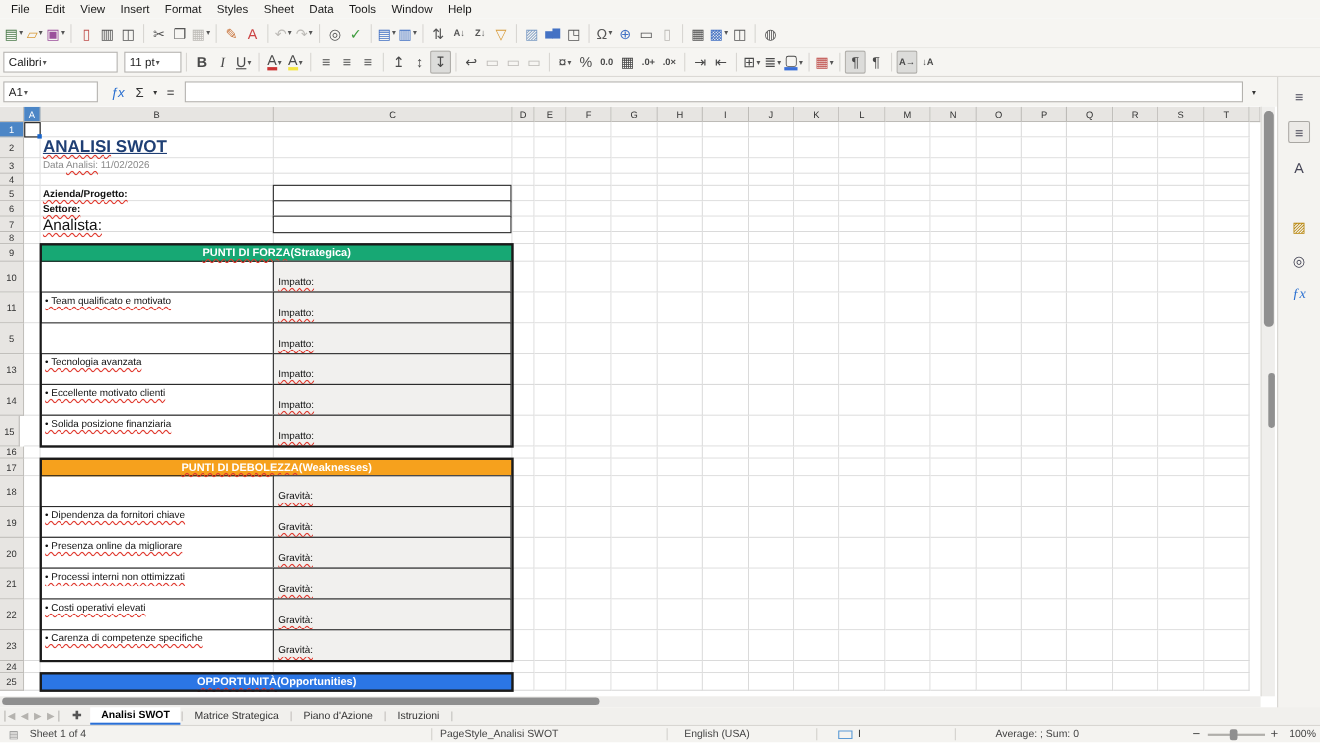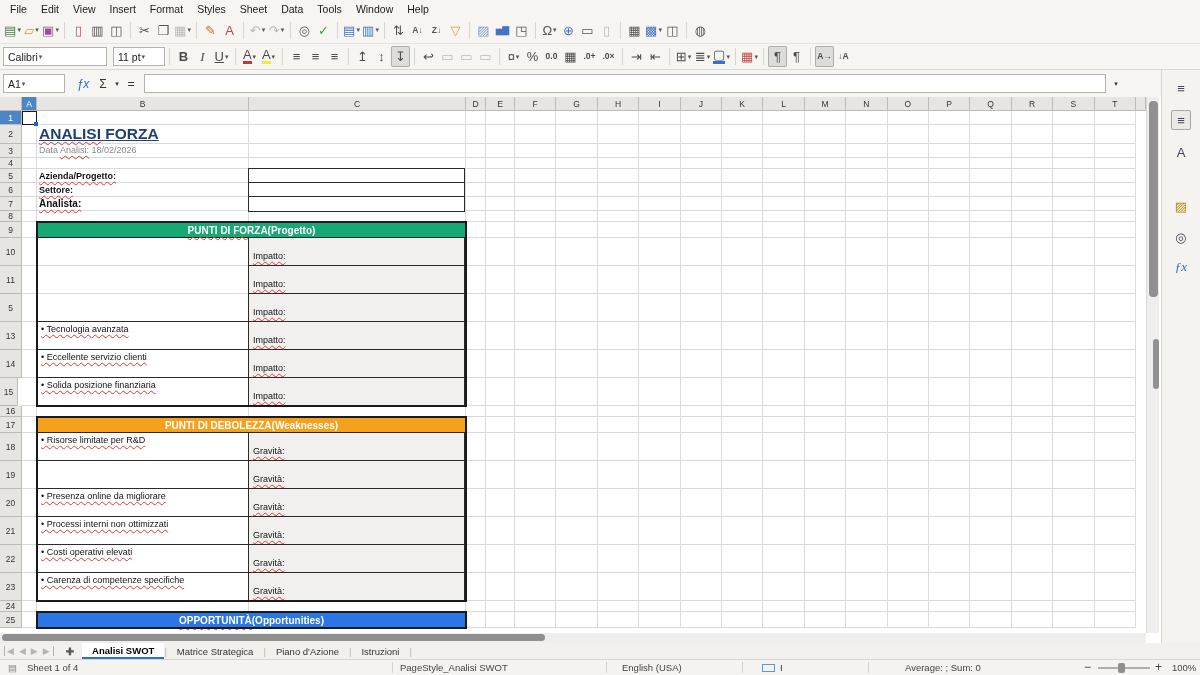--- a/index.html
+++ b/index.html
@@ -310,21 +310,21 @@
       <div class="tbtn act">
         <span class="glyph" style="font-size: 8.5px; font-weight: bold;">A→</span>
       </div>
       <div class="tbtn">
         <span class="glyph" style="font-size: 8.5px; font-weight: bold;">↓A</span>
       </div>
     </span>
 </div>
 
 <div class="fbar">
-  <div class="combo" style="width:62px;">
+  <div class="combo" style="width:86px;">
     <span>A1</span>
     <span class="dd">▾</span>
   </div>
   <div class="fb-btn" style="margin-left:8px;color:#2a6fd0;font-style:italic;">ƒx</div>
   <div class="fb-btn">Σ</div>
   <div class="fb-btn" style="width:8px;font-size:7px;">▾</div>
   <div class="fb-btn">=</div>
   <div class="fb-input"></div>
   <div class="fb-btn" style="font-size:7px;">▾</div>
 </div>
@@ -870,62 +870,63 @@
     <div class="cell" style="position: absolute; left: 722px; top: 515px; width: 41.4px; height: 16px;"></div>
     <div class="cell" style="position: absolute; left: 763.4px; top: 515px; width: 41.4px; height: 16px;"></div>
     <div class="cell" style="position: absolute; left: 804.8px; top: 515px; width: 41.4px; height: 16px;"></div>
     <div class="cell" style="position: absolute; left: 846.2px; top: 515px; width: 41.4px; height: 16px;"></div>
     <div class="cell" style="position: absolute; left: 887.6px; top: 515px; width: 41.4px; height: 16px;"></div>
     <div class="cell" style="position: absolute; left: 929px; top: 515px; width: 41.4px; height: 16px;"></div>
     <div class="cell" style="position: absolute; left: 970.4px; top: 515px; width: 41.4px; height: 16px;"></div>
     <div class="cell" style="position: absolute; left: 1011.8px; top: 515px; width: 41.4px; height: 16px;"></div>
     <div class="cell" style="position: absolute; left: 1053.2px; top: 515px; width: 41.4px; height: 16px;"></div>
     <div class="cell" style="position: absolute; left: 1094.6px; top: 515px; width: 41.4px; height: 16px;"></div>
-    <div class="over" style="position: absolute; left: 39px; top: 27px; width: 340px; height: 20px; font-size: 15.5px; font-weight: bold; color: rgb(31, 63, 116); line-height: 20px;"><span class="ul"><span class="sp">ANALISI</span><span> FORZA</span></span></div>
-    <div class="over" style="position: absolute; left: 39px; top: 48px; width: 300px; height: 12px; font-size: 9px; color: rgb(138, 138, 138);"><span>Data </span><span class="sp">Analisi:</span><span> 18/02/2026</span></div>
+    <div class="over" style="position: absolute; left: 39px; top: 27px; width: 340px; height: 20px; font-size: 15.5px; font-weight: bold; color: rgb(31, 63, 116); line-height: 20px;"><span class="ul"><span class="sp">ANALISI</span><span> SWOT</span></span></div>
+    <div class="over" style="position: absolute; left: 39px; top: 48px; width: 300px; height: 12px; font-size: 9px; color: rgb(138, 138, 138);"><span>Data </span><span class="sp">Analisi:</span><span> 11/02/2026</span></div>
     <div class="over" style="position: absolute; left: 39px; top: 72px; width: 210px; height: 14px; font-size: 9px; font-weight: bold; color: rgb(17, 17, 17); line-height: 14px;"><span class="sp">Azienda/Progetto:</span></div>
     <div class="over" style="position: absolute; left: 248px; top: 71px; width: 217px; height: 16px; background: rgb(255, 255, 255); border: 1px solid rgb(43, 43, 43);"></div>
     <div class="over" style="position: absolute; left: 39px; top: 86px; width: 210px; height: 14px; font-size: 9px; font-weight: bold; color: rgb(17, 17, 17); line-height: 14px;"><span class="sp">Settore:</span></div>
     <div class="over" style="position: absolute; left: 248px; top: 85px; width: 217px; height: 16px; background: rgb(255, 255, 255); border: 1px solid rgb(43, 43, 43);"></div>
-    <div class="over" style="position: absolute; left: 39px; top: 100px; width: 210px; height: 14px; font-size: 10px; font-weight: bold; color: rgb(17, 17, 17); line-height: 14px;"><span class="sp">Analista:</span></div>
+    <div class="over" style="position: absolute; left: 39px; top: 100px; width: 210px; height: 14px; font-size: 14px; font-weight: normal; color: rgb(17, 17, 17); line-height: 14px;"><span class="sp">Analista:</span></div>
     <div class="over" style="position: absolute; left: 248px; top: 99px; width: 217px; height: 16px; background: rgb(255, 255, 255); border: 1px solid rgb(43, 43, 43);"></div>
     <div class="secbox" style="position: absolute; left: 37px; top: 125px; width: 429px; height: 16px; background: rgb(23, 168, 116);">
       <span class="sp">PUNTI DI FORZA</span>
-      <span> (Progetto)</span>
+      <span> (Strategica)</span>
     </div>
     <div class="itemC" style="position: absolute; left: 248px; top: 140px; width: 217px; height: 29px;">
       <span class="sp">Impatto:</span>
     </div>
+    <div class="itemB" style="position: absolute; left: 37px; top: 168px; width: 213px; height: 29px;"><span class="sp">• Team qualificato e motivato</span></div>
     <div class="itemC" style="position: absolute; left: 248px; top: 168px; width: 217px; height: 29px;">
       <span class="sp">Impatto:</span>
     </div>
     <div class="itemC" style="position: absolute; left: 248px; top: 196px; width: 217px; height: 29px;">
       <span class="sp">Impatto:</span>
     </div>
     <div class="itemB" style="position: absolute; left: 37px; top: 224px; width: 213px; height: 29px;"><span class="sp">• Tecnologia avanzata</span></div>
     <div class="itemC" style="position: absolute; left: 248px; top: 224px; width: 217px; height: 29px;">
       <span class="sp">Impatto:</span>
     </div>
-    <div class="itemB" style="position: absolute; left: 37px; top: 252px; width: 213px; height: 29px;"><span class="sp">• Eccellente servizio clienti</span></div>
+    <div class="itemB" style="position: absolute; left: 37px; top: 252px; width: 213px; height: 29px;"><span class="sp">• Eccellente motivato clienti</span></div>
     <div class="itemC" style="position: absolute; left: 248px; top: 252px; width: 217px; height: 29px;">
       <span class="sp">Impatto:</span>
     </div>
     <div class="itemB" style="position: absolute; left: 37px; top: 280px; width: 213px; height: 29px;"><span class="sp">• Solida posizione finanziaria</span></div>
     <div class="itemC" style="position: absolute; left: 248px; top: 280px; width: 217px; height: 29px;">
       <span class="sp">Impatto:</span>
     </div>
     <div class="outline" style="position: absolute; left: 36px; top: 124px; width: 431px; height: 186px;"></div>
     <div class="secbox" style="position: absolute; left: 37px; top: 320px; width: 429px; height: 16px; background: rgb(246, 161, 29);">
       <span class="sp">PUNTI DI DEBOLEZZA</span>
       <span> (Weaknesses)</span>
     </div>
-    <div class="itemB" style="position: absolute; left: 37px; top: 335px; width: 213px; height: 29px;"><span class="sp">• Risorse limitate per R&amp;D</span></div>
     <div class="itemC" style="position: absolute; left: 248px; top: 335px; width: 217px; height: 29px;">
       <span class="sp">Gravità:</span>
     </div>
+    <div class="itemB" style="position: absolute; left: 37px; top: 363px; width: 213px; height: 29px;"><span class="sp">• Dipendenza da fornitori chiave</span></div>
     <div class="itemC" style="position: absolute; left: 248px; top: 363px; width: 217px; height: 29px;">
       <span class="sp">Gravità:</span>
     </div>
     <div class="itemB" style="position: absolute; left: 37px; top: 391px; width: 213px; height: 29px;"><span class="sp">• Presenza online da migliorare</span></div>
     <div class="itemC" style="position: absolute; left: 248px; top: 391px; width: 217px; height: 29px;">
       <span class="sp">Gravità:</span>
     </div>
     <div class="itemB" style="position: absolute; left: 37px; top: 419px; width: 213px; height: 29px;"><span class="sp">• Processi interni non ottimizzati</span></div>
     <div class="itemC" style="position: absolute; left: 248px; top: 419px; width: 217px; height: 29px;">
       <span class="sp">Gravità:</span>

